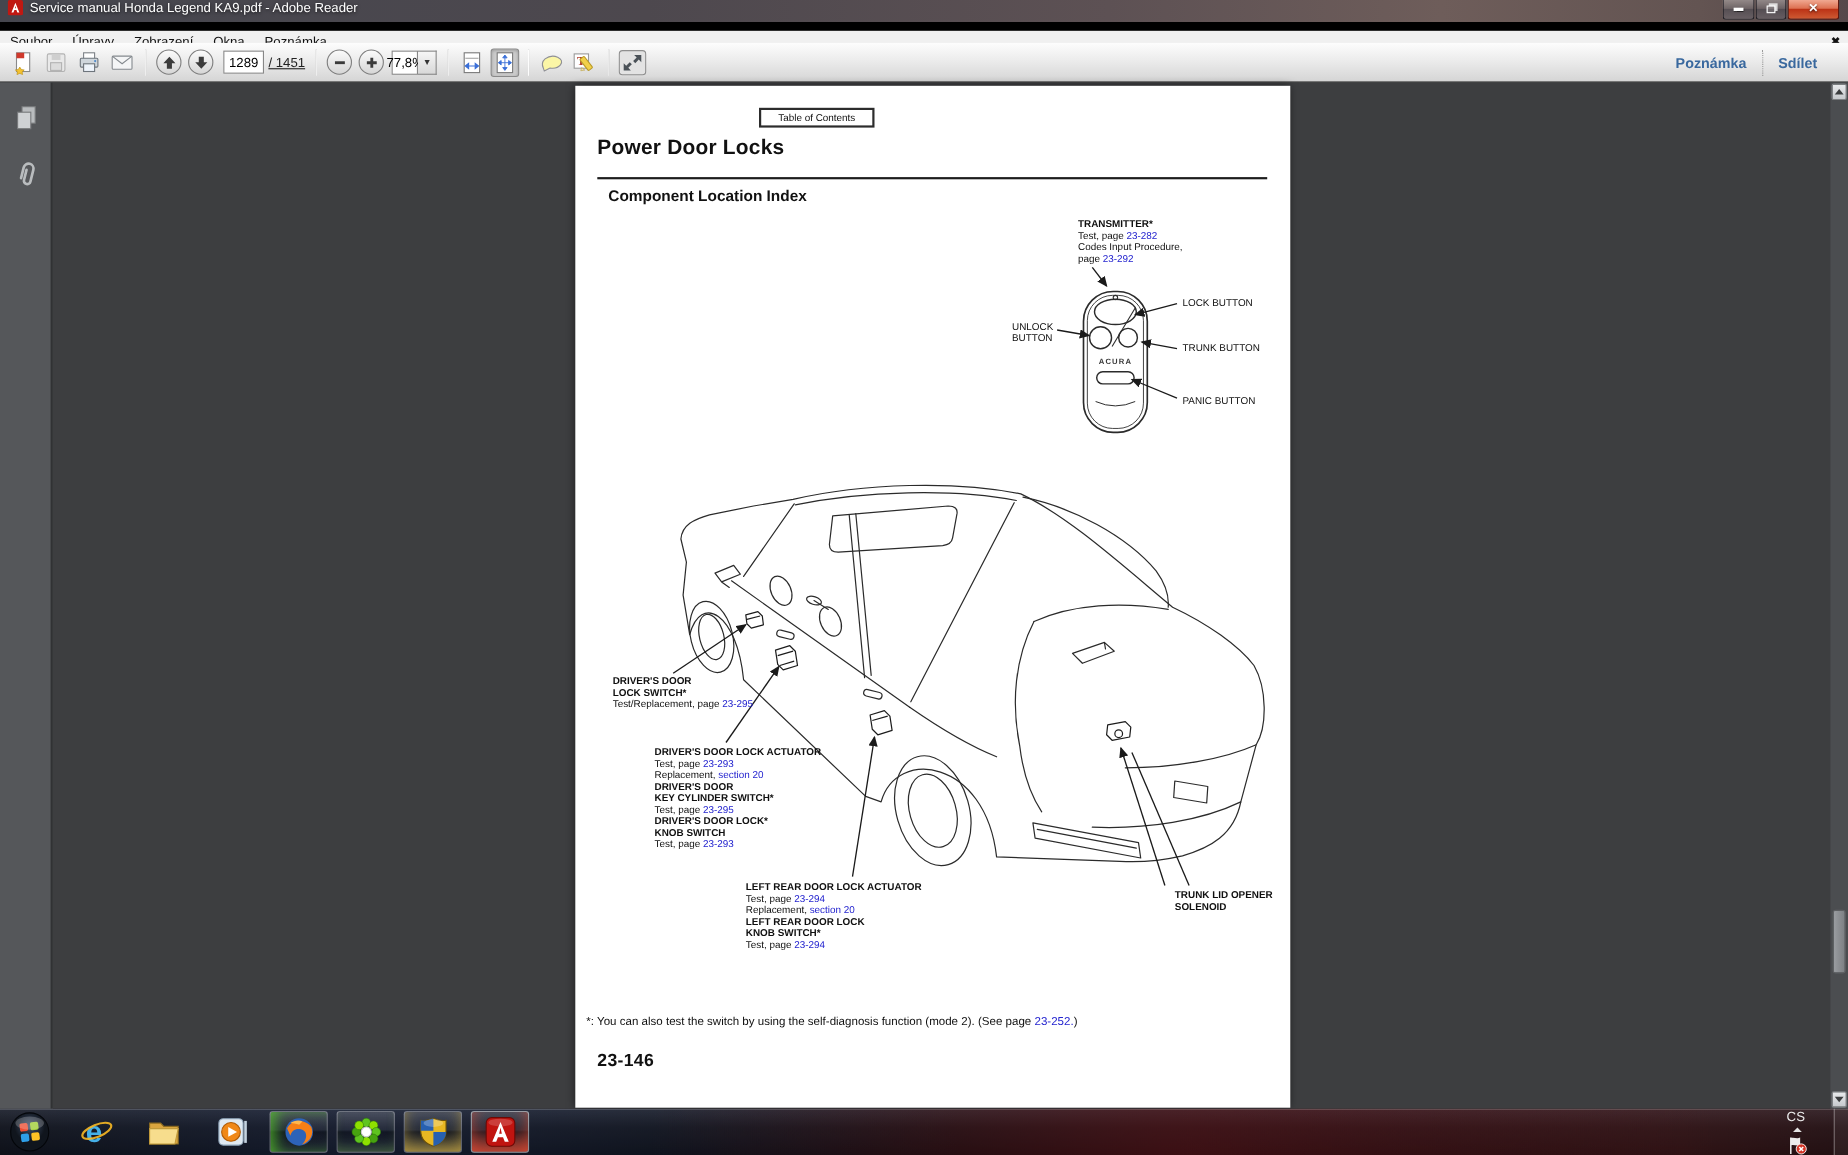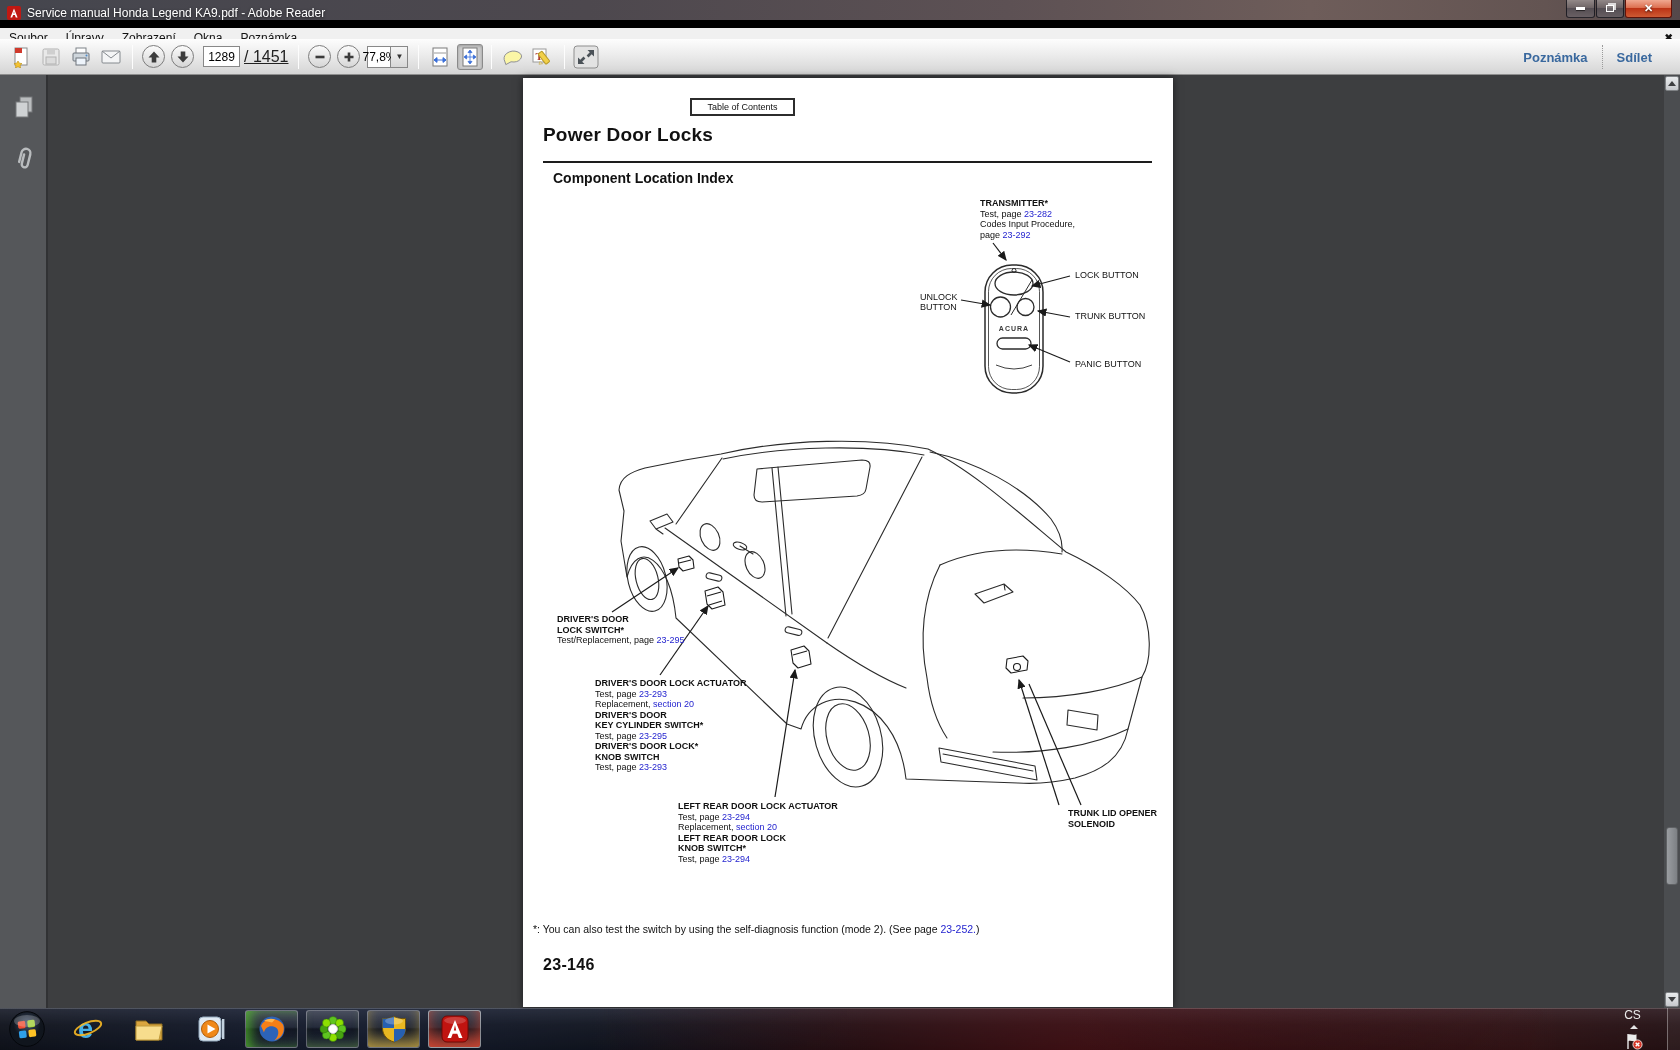--- a/index.html
+++ b/index.html
@@ -3,21 +3,21 @@
 <meta charset="utf-8">
 <style>
   * { margin:0; padding:0; box-sizing:border-box; }
   html,body { width:1680px; height:1050px; overflow:hidden; background:#000; }
   body { font-family:"Liberation Sans", sans-serif; }
   .screen { position:relative; width:1680px; height:1050px; overflow:hidden; }
 
   
   .titlebar { position:absolute; left:0; top:0; width:1680px; height:20px;
     background:linear-gradient(90deg,#45464e 0%,#4d484e 35%,#5d5154 60%,#6e5d5a 78%,#635452 92%,#55484a 100%);
-    display:flex; align-items:flex-end; }
+    display:flex; align-items:flex-start; }
   .titlebar .app-icon { margin:0 6px 0 7px; width:14px; height:14px; display:inline-block; }
   .titlebar .title-text { color:#fff; font-size:12px; text-shadow:0 1px 3px rgba(0,0,0,.7); }
   .win-controls { position:absolute; right:8px; top:0; display:flex; }
   .win-btn { height:18px; border:1px solid rgba(20,20,28,.85); border-top:none;
     background:linear-gradient(rgba(255,255,255,.32),rgba(170,175,185,.22) 45%,rgba(70,75,90,.38) 50%,rgba(130,135,150,.28));
     border-radius:0 0 3px 3px; display:flex; align-items:center; justify-content:center; margin-left:1px; }
   .win-btn.min { width:29px; } .win-btn.rest { width:28px; } 
   .win-btn.close { width:47px;
     background:linear-gradient(#f0a891,#dd7152 44%,#bc3316 50%,#ce5a33 100%); border-color:#5e130a; }
   .glyph-min { width:9px; height:3px; background:#fff; box-shadow:0 1px 1px rgba(0,0,0,.6); }
@@ -33,21 +33,21 @@
   
   .toolbar { position:absolute; left:0; top:39px; width:1680px; height:36px;
     background:linear-gradient(#fdfdfd,#ececec 45%,#d5d5d5); border-bottom:1px solid #8e8e8e;
     display:flex; align-items:center; padding-left:6px; }
   .tb-sep { width:1px; height:24px; background:#a8a8a8; border-right:1px solid #fdfdfd; margin:0 6px; }
   .tb-ic { width:26px; height:26px; display:flex; align-items:center; justify-content:center; margin:0 2px; border-radius:3px; }
   .tb-circle { width:23px; height:23px; border-radius:50%; border:1px solid #7d7d7d;
     background:linear-gradient(#fbfbfb,#d6d6d6); display:flex; align-items:center; justify-content:center; margin:0 3px; }
   .pg-input { width:37px; height:21px; border:1px solid #888; background:#fff; font-size:12px; text-align:center;
     font-family:"Liberation Sans",sans-serif; margin:0 4px 0 6px; }
-  .pg-total { font-size:16px; color:#222; margin-right:4px;text-decoration:underline; }
+  .pg-total { font-size:12px; color:#222; margin-right:4px;text-decoration:underline; }
   .zoom-box { display:flex; height:22px; margin:0 4px; }
   .zoom-val { width:24px; background:#fff; border:1px solid #888; font-size:12px; display:flex; align-items:center; justify-content:center; }
   .zoom-dd { width:17px; border:1px solid #888; border-left:none; background:linear-gradient(#f6f6f6,#d8d8d8);
     display:flex; align-items:center; justify-content:center; font-size:8px; color:#333; }
   .tb-ic.pressed { border:1px solid #8a8a8a; background:#cccccc; box-shadow:inset 0 1px 3px rgba(0,0,0,.25); }
   .tb-right { position:absolute; right:14px; top:0; height:36px; display:flex; align-items:center; }
   .tb-link { color:#39689e; font-size:13px; font-weight:bold; padding:0 14px; }
   .tb-right-sep { width:1px; height:24px; border-left:1px dotted #9a9a9a; }
 
   

